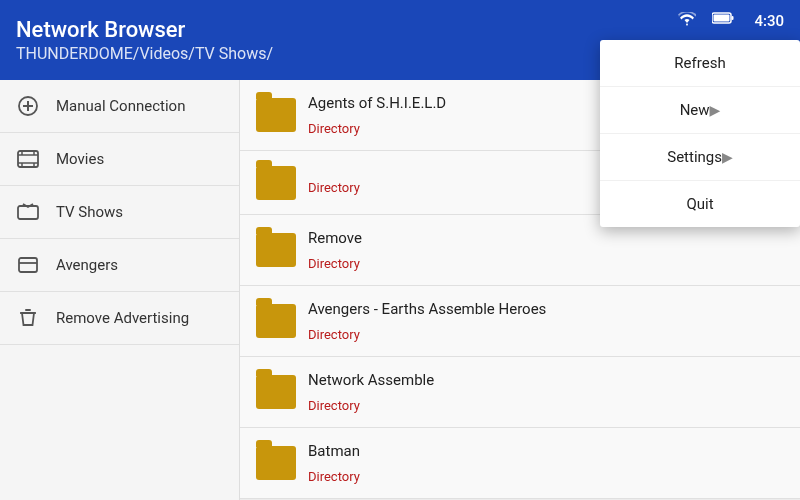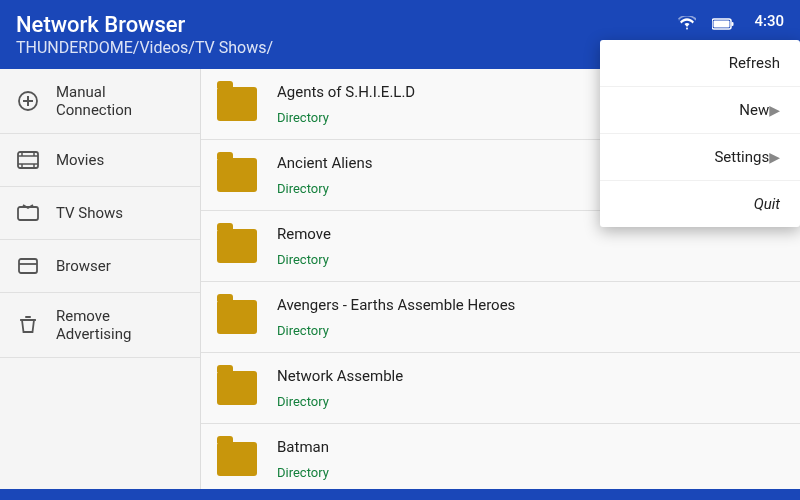--- a/index.html
+++ b/index.html
@@ -1,21 +1,21 @@
 <!DOCTYPE html>
 <html><head>
   <meta charset="utf-8">
   <style>
     * { margin: 0; padding: 0; box-sizing: border-box; }
     body { width: 800px; height: 500px; font-family: Roboto, Arial, sans-serif; background: #e8e8e8; overflow: hidden; position: relative; }
 
     
     .top-bar {
       background: #1a47b8;
-      height: 69px;
+      height: 80px;
       display: flex;
       align-items: center;
       padding: 0 16px;
       position: relative;
     }
     .top-bar-title {
       color: white;
       font-size: 22px;
       font-weight: 500;
       line-height: 1.2;
@@ -36,21 +36,21 @@
     }
 
     
     .main-layout {
       display: flex;
       height: 420px;
     }
 
     
     .sidebar {
-      width: 201px;
+      width: 240px;
       background: #f5f5f5;
       border-right: 1px solid #ddd;
       overflow-y: auto;
       flex-shrink: 0;
     }
     .sidebar-item {
       display: flex;
       align-items: center;
       padding: 14px 16px;
       gap: 16px;
@@ -76,21 +76,21 @@
     
     .content-area {
       flex: 1;
       overflow-y: auto;
       background: #ececec;
     }
     .list-item {
       display: flex;
       align-items: center;
       padding: 14px 16px;
-      gap: 20px;
+      gap: 12px;
       background: #f9f9f9;
       border-bottom: 1px solid #e0e0e0;
       min-height: 64px;
     }
     .folder-icon {
       width: 40px;
       height: 34px;
       background: #c8960c;
       border-radius: 3px;
       position: relative;
@@ -106,21 +106,21 @@
       background: #c8960c;
       border-radius: 3px 3px 0 0;
     }
     .list-item-text .name {
       font-size: 15px;
       color: #222;
       font-weight: 400;
     }
     .list-item-text .type {
       font-size: 13px;
-      color: #15803d;
+      color: #b91c1c;
       margin-top: 9px;
     }
 
     
     .bottom-nav {
       height: 50px;
       background: #1a47b8;
       display: flex;
       align-items: center;
       justify-content: space-around;
@@ -144,40 +144,40 @@
       width: 200px;
       background: white;
       border-radius: 3px;
       box-shadow: 0 4px 16px rgba(0,0,0,0.3);
       z-index: 100;
       overflow: hidden;
     }
     .dropdown-item {
       display: flex;
       align-items: center;
-      justify-content: flex-end;
+      justify-content: center;
       padding: 14px 20px;
       font-size: 15px;
       color: #222;
       cursor: pointer;
       border-bottom: 1px solid #f0f0f0;
     }
-    .dropdown-item:last-child { border-bottom: none; font-style: italic; }
+    .dropdown-item:last-child { border-bottom: none; }
     .dropdown-arrow { color: #888; font-size: 14px; }
 
     
     .top-menu-area {
       position: absolute;
       right: 0;
       top: 0;
       width: 200px;
     }
     .top-bar-icons {
       display: flex;
-      align-items: flex-end;
+      align-items: flex-start;
       gap: 16px;
       color: white;
     }
   </style>
 </head>
 <body>
 
 <div class="top-bar">
   <div>
     <div class="top-bar-title">Network Browser</div>
@@ -258,21 +258,21 @@
         </div>
         <span class="item-label">TV Shows</span>
       </div>
       <div class="sidebar-item">
         <div class="item-icon">
           <svg width="20" height="20" viewBox="0 0 20 20" fill="none">
             <rect x="1" y="3" width="18" height="14" rx="2" stroke="#555" stroke-width="1.8"></rect>
             <line x1="1" y1="8" x2="19" y2="8" stroke="#555" stroke-width="1.8"></line>
           </svg>
         </div>
-        <span class="item-label">Browser</span>
+        <span class="item-label">Avengers</span>
       </div>
       <div class="sidebar-item">
         <div class="item-icon">
           <svg width="20" height="22" viewBox="0 0 20 22" fill="none">
             <path d="M4 6h12l-1.5 12H5.5L4 6z" stroke="#555" stroke-width="1.8"></path>
             <line x1="2" y1="6" x2="18" y2="6" stroke="#555" stroke-width="1.8"></line>
             <line x1="8" y1="3" x2="12" y2="3" stroke="#555" stroke-width="2" stroke-linecap="round"></line>
           </svg>
         </div>
         <span class="item-label">Remove Advertising</span>
@@ -283,21 +283,20 @@
   <div class="list-item">
         <div class="folder-icon"></div>
         <div class="list-item-text">
           <div class="name">Agents of S.H.I.E.L.D</div>
           <div class="type">Directory</div>
         </div>
       </div>
       <div class="list-item">
         <div class="folder-icon"></div>
         <div class="list-item-text">
-          <div class="name">Ancient Aliens</div>
           <div class="type">Directory</div>
         </div>
       </div>
       <div class="list-item">
         <div class="folder-icon"></div>
         <div class="list-item-text">
           <div class="name">Remove</div>
           <div class="type">Directory</div>
         </div>
       </div>

